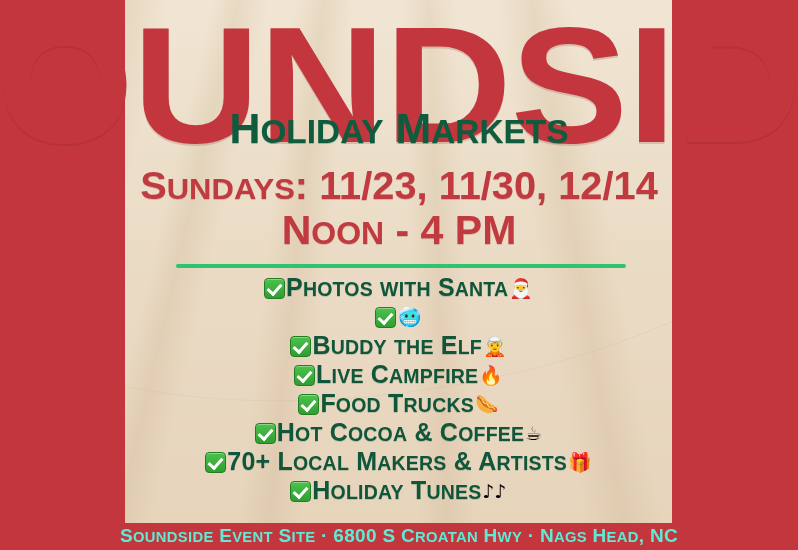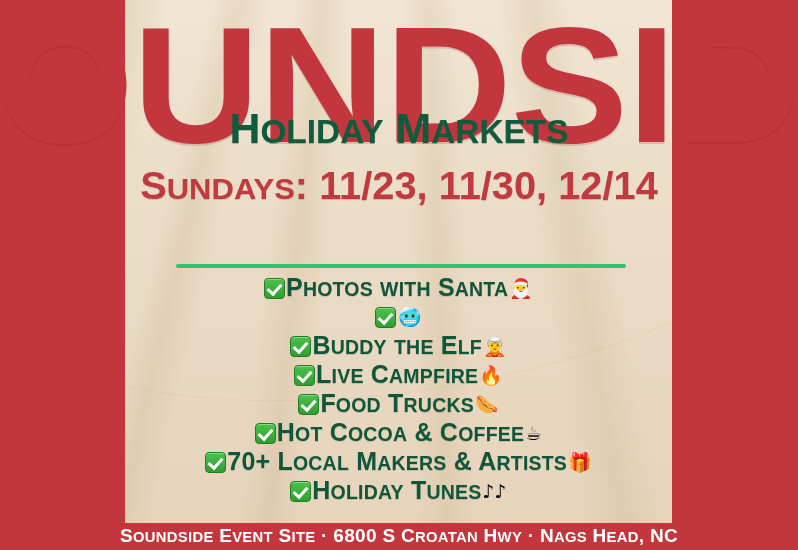--- a/index.html
+++ b/index.html
@@ -101,21 +101,21 @@
        font-family:"DejaVu Sans",sans-serif;}
   
   #footer{
     position:absolute;left:0;top:523px;width:798px;height:27px;
     display:flex;align-items:center;justify-content:center;
     background:#c4363d;
   }
   #footer-text{
     font-family:"Liberation Sans Narrow","Liberation Sans",sans-serif;
     font-weight:bold;font-size:19px;line-height:19px;
-    color:#ffffff;white-space:nowrap;letter-spacing:.3px;
+    color:#5eead4;white-space:nowrap;letter-spacing:.3px;
   }
 </style>
 </head>
 <body>
 
 <div id="poster">
 
   <div id="wood">
     <div class="grain g1"></div>
     <div class="grain g2"></div>
@@ -124,20 +124,21 @@
     <div class="grain g5"></div>
     <div class="grain g6"></div>
   </div>
 
   <div id="title-wrap">
     <div id="soundside">SOUNDSIDE</div>
     <div id="holiday"><span>H</span><span style="font-size: 0.78em;">O</span><span style="font-size: 0.78em;">L</span><span style="font-size: 0.78em;">I</span><span style="font-size: 0.78em;">D</span><span style="font-size: 0.78em;">A</span><span style="font-size: 0.78em;">Y</span><span> </span><span>M</span><span style="font-size: 0.78em;">A</span><span style="font-size: 0.78em;">R</span><span style="font-size: 0.78em;">K</span><span style="font-size: 0.78em;">E</span><span style="font-size: 0.78em;">T</span><span style="font-size: 0.78em;">S</span></div>
   </div>
 
   <div id="sundays"><span>S</span><span style="font-size: 0.78em;">U</span><span style="font-size: 0.78em;">N</span><span style="font-size: 0.78em;">D</span><span style="font-size: 0.78em;">A</span><span style="font-size: 0.78em;">Y</span><span style="font-size: 0.78em;">S</span><span>:</span><span> </span><span>1</span><span>1</span><span>/</span><span>2</span><span>3</span><span>,</span><span> </span><span>1</span><span>1</span><span>/</span><span>3</span><span>0</span><span>,</span><span> </span><span>1</span><span>2</span><span>/</span><span>1</span><span>4</span></div>
+  <div id="noon"><span>N</span><span style="font-size: 0.78em;">O</span><span style="font-size: 0.78em;">O</span><span style="font-size: 0.78em;">N</span><span> </span><span>-</span><span> </span><span>4</span><span> </span><span>P</span><span>M</span></div>
 
   <div id="rule"></div>
 
   <div id="list">
 
     <div class="row">
       <span class="check"></span>
       <span class="rtext"><span>P</span><span style="font-size: 0.78em;">H</span><span style="font-size: 0.78em;">O</span><span style="font-size: 0.78em;">T</span><span style="font-size: 0.78em;">O</span><span style="font-size: 0.78em;">S</span><span> </span><span style="font-size: 0.78em;">W</span><span style="font-size: 0.78em;">I</span><span style="font-size: 0.78em;">T</span><span style="font-size: 0.78em;">H</span><span> </span><span>S</span><span style="font-size: 0.78em;">A</span><span style="font-size: 0.78em;">N</span><span style="font-size: 0.78em;">T</span><span style="font-size: 0.78em;">A</span></span>
       <span class="emo">🎅</span>
     </div>

